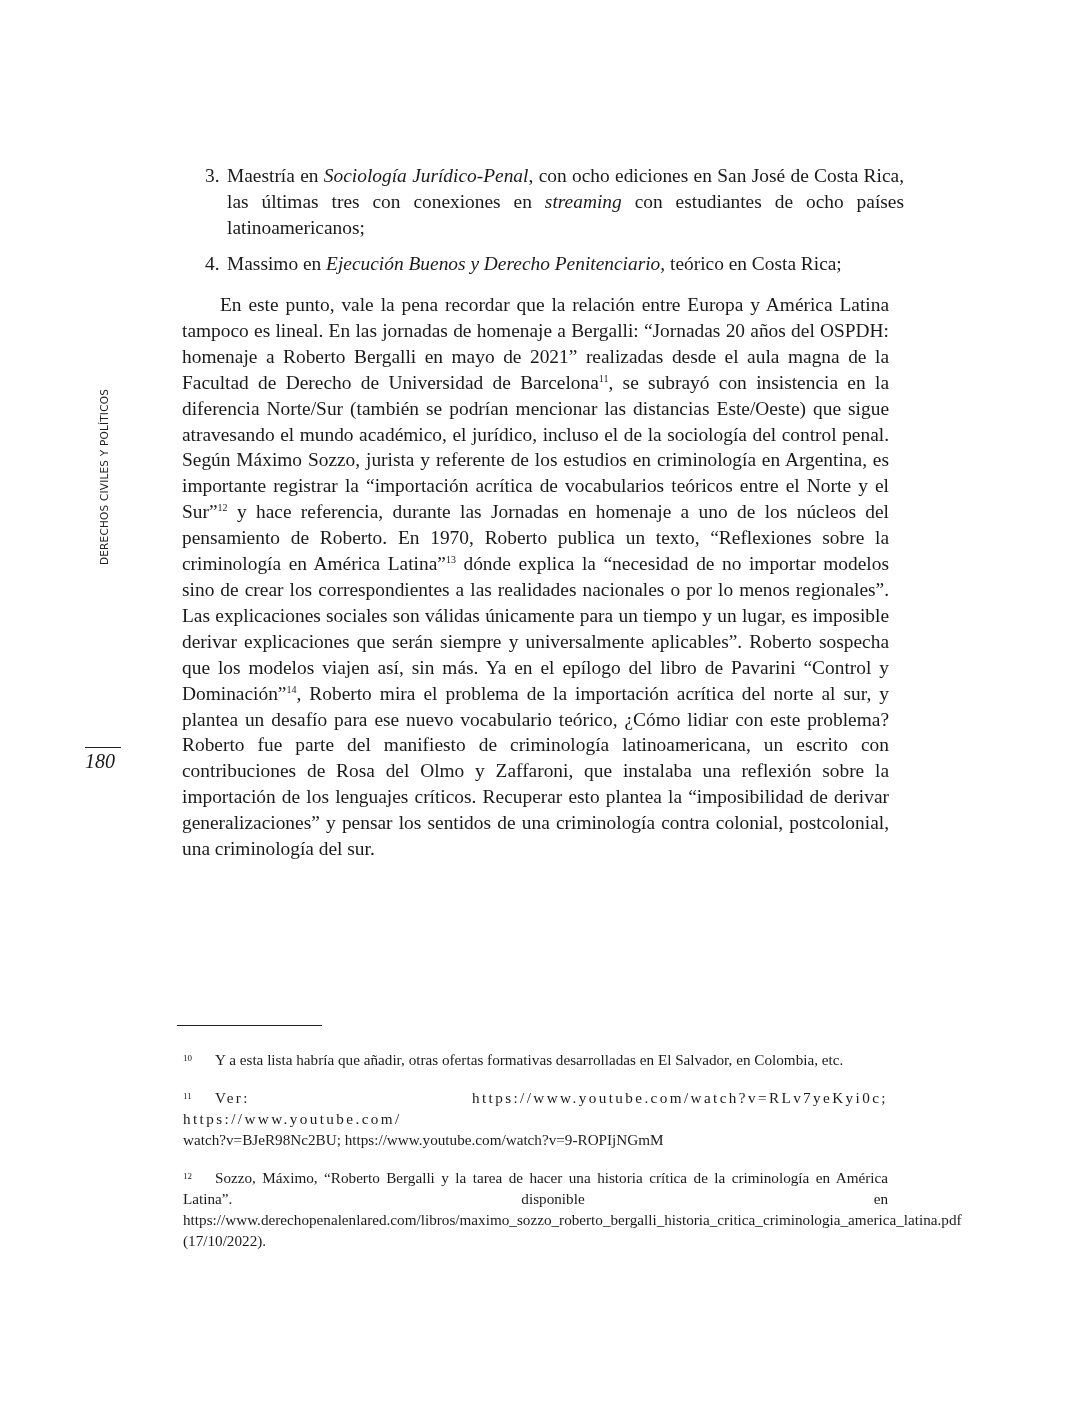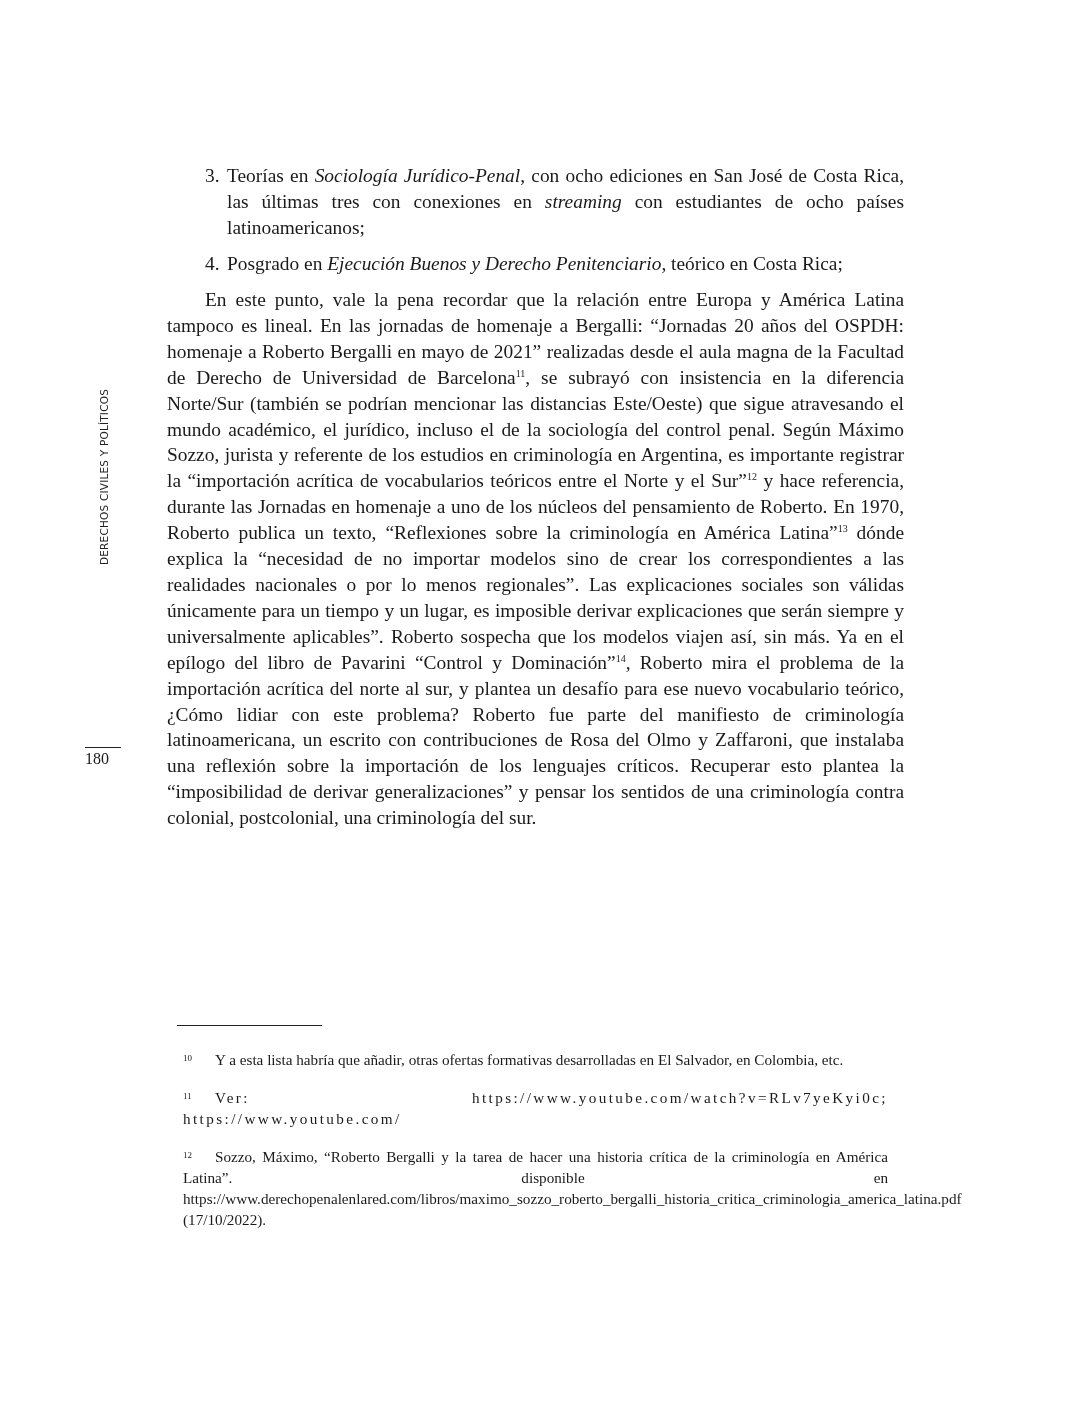--- a/index.html
+++ b/index.html
@@ -2,49 +2,49 @@
 <html><head>
 <meta charset="utf-8">
 <style>
   html, body { margin: 0; padding: 0; background: #ffffff; }
   body { width: 1069px; height: 1409px; position: relative; overflow: hidden;
          font-family: "Liberation Serif", "DejaVu Serif", serif; color: #1a1a1a; }
   .side-label { position: absolute; left: 98px; top: 370px; width: 200px; height: 14px;
     transform-origin: left top; transform: rotate(-90deg) translateX(-195px);
     font-family: "DejaVu Sans", sans-serif; font-size: 10.5px; letter-spacing: 0.2px; color: #222; white-space: nowrap; }
   .page-num-rule { position: absolute; left: 85px; top: 747px; width: 36px; height: 1px; background: #222; }
-  .page-num { position: absolute; left: 85px; top: 750px; width: 40px; font-size: 16px; }
+  .page-num { position: absolute; left: 85px; top: 750px; width: 40px; font-size: 20px; font-style: italic; }
   .content { position: absolute; left: 167px; top: 163px; width: 737px; }
   .list-item { font-size: 19.4px; line-height: 26px; text-align: justify; padding-left: 60px; text-indent: -22px; margin-bottom: 10px; }
   .list-item .num { display: inline-block; width: 22px; text-indent: 0; }
-  p.body { font-size: 19.4px; line-height: 25.9px; text-align: justify; text-indent: 38px; margin: 0; }
+  p.body { font-size: 19.4px; line-height: 25.9px; text-align: justify; text-indent: 38px; margin: 15px; }
   sup { font-size: 10px; line-height: 0; vertical-align: 7px; }
   .fn-rule { position: absolute; left: 177px; top: 1025px; width: 145px; height: 1px; background: #222; }
   .footnotes { position: absolute; left: 167px; top: 1032px; width: 737px; font-size: 15.2px; line-height: 21px; text-align: justify; }
   .fn { margin: 16px; }
   .fn .fnnum { display: inline-block; width: 32px; font-size: 9px; vertical-align: 4px; }
   .spaced { letter-spacing: 2.4px; }
   i, em { font-style: italic; }
 </style>
 </head>
 <body>
 
 <div class="side-label">DERECHOS CIVILES Y POLÍTICOS</div>
 <div class="page-num-rule"></div>
 <div class="page-num">180</div>
 
 <div class="content">
   <div class="list-item">
-    <span class="num">3.</span><span>Teorías en </span><i>Sociología Jurídico-Penal</i><span>, con ocho ediciones en San José de Costa Rica, las últimas tres con conexiones en </span><i>streaming</i><span> con estudiantes de ocho países latinoamericanos;</span>
+    <span class="num">3.</span><span>Maestría en </span><i>Sociología Jurídico-Penal</i><span>, con ocho ediciones en San José de Costa Rica, las últimas tres con conexiones en </span><i>streaming</i><span> con estudiantes de ocho países latinoamericanos;</span>
   </div>
   <div class="list-item">
-    <span class="num">4.</span><span>Posgrado en </span><i>Ejecución Buenos y Derecho Penitenciario</i><span>, teórico en Costa Rica;</span>
+    <span class="num">4.</span><span>Massimo en </span><i>Ejecución Buenos y Derecho Penitenciario</i><span>, teórico en Costa Rica;</span>
   </div>
 
   <p class="body"><span>En este punto, vale la pena recordar que la relación entre Europa y América Latina tampoco es lineal. En las jornadas de homenaje a Bergalli: “Jornadas 20 años del OSPDH: homenaje a Roberto Bergalli en mayo de 2021” realizadas desde el aula magna de la Facultad de Derecho de Universidad de Barcelona</span><sup>11</sup><span>, se subrayó con insistencia en la diferencia Norte/Sur (también se podrían mencionar las distancias Este/Oeste) que sigue atravesando el mundo académico, el jurídico, incluso el de la sociología del control penal. Según Máximo Sozzo, jurista y referente de los estudios en criminología en Argentina, es importante registrar la “importación acrítica de vocabularios teóricos entre el Norte y el Sur”</span><sup>12</sup><span> y hace referencia, durante las Jornadas en homenaje a uno de los núcleos del pensamiento de Roberto. En 1970, Roberto publica un texto, “Reflexiones sobre la criminología en América Latina”</span><sup>13</sup><span> dónde explica la “necesidad de no importar modelos sino de crear los correspondientes a las realidades nacionales o por lo menos regionales”. Las explicaciones sociales son válidas únicamente para un tiempo y un lugar, es imposible derivar explicaciones que serán siempre y universalmente aplicables”. Roberto sospecha que los modelos viajen así, sin más. Ya en el epílogo del libro de Pavarini “Control y Dominación”</span><sup>14</sup><span>, Roberto mira el problema de la importación acrítica del norte al sur, y plantea un desafío para ese nuevo vocabulario teórico, ¿Cómo lidiar con este problema? Roberto fue parte del manifiesto de criminología latinoamericana, un escrito con contribuciones de Rosa del Olmo y Zaffaroni, que instalaba una reflexión sobre la importación de los lenguajes críticos. Recuperar esto plantea la “imposibilidad de derivar generalizaciones” y pensar los sentidos de una criminología contra colonial, postcolonial, una criminología del sur.</span></p>
 </div>
 
 <div class="fn-rule"></div>
 <div class="footnotes">
   <p class="fn"><span class="fnnum">10</span><span>Y a esta lista habría que añadir, otras ofertas formativas desarrolladas en El Salvador, en Colombia, etc.</span></p>
-  <p class="fn"><span class="fnnum">11</span><span class="spaced">Ver: https://www.youtube.com/watch?v=RLv7yeKyi0c; https://www.youtube.com/</span><br></p>
+  <p class="fn"><span class="fnnum">11</span><span class="spaced">Ver: https://www.youtube.com/watch?v=RLv7yeKyi0c; https://www.youtube.com/</span><br><span>watch?v=BJeR98Nc2BU; https://www.youtube.com/watch?v=9-ROPIjNGmM</span></p>
   <p class="fn"><span class="fnnum">12</span><span>Sozzo, Máximo, “Roberto Bergalli y la tarea de hacer una historia crítica de la criminología en América Latina”. disponible en https://www.derechopenalenlared.com/libros/maximo_sozzo_roberto_bergalli_historia_critica_criminologia_america_latina.pdf (17/10/2022).</span></p>
 </div>
 
 </body></html>

